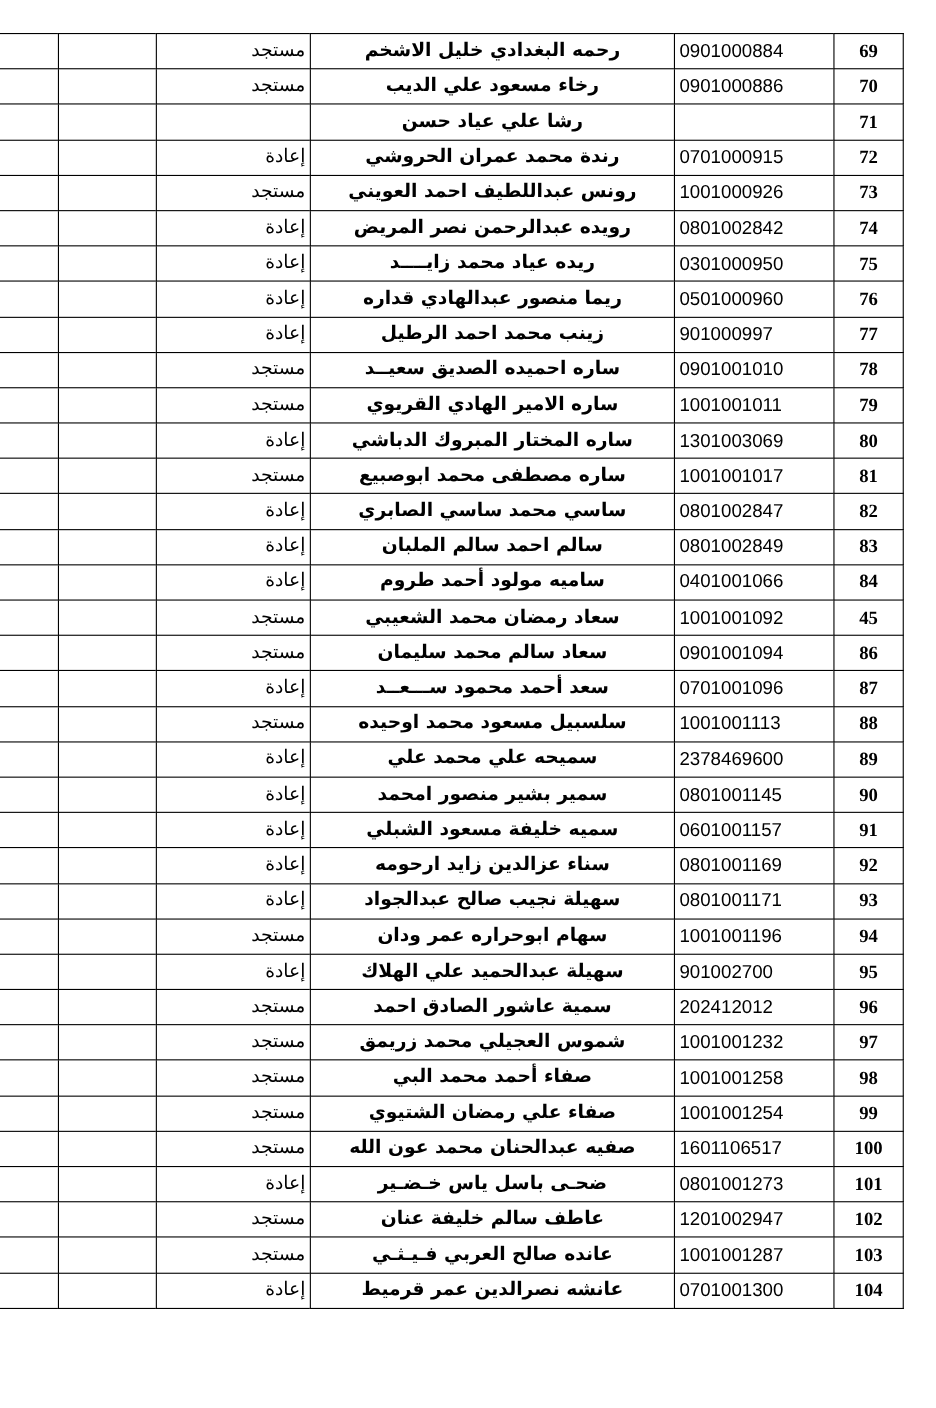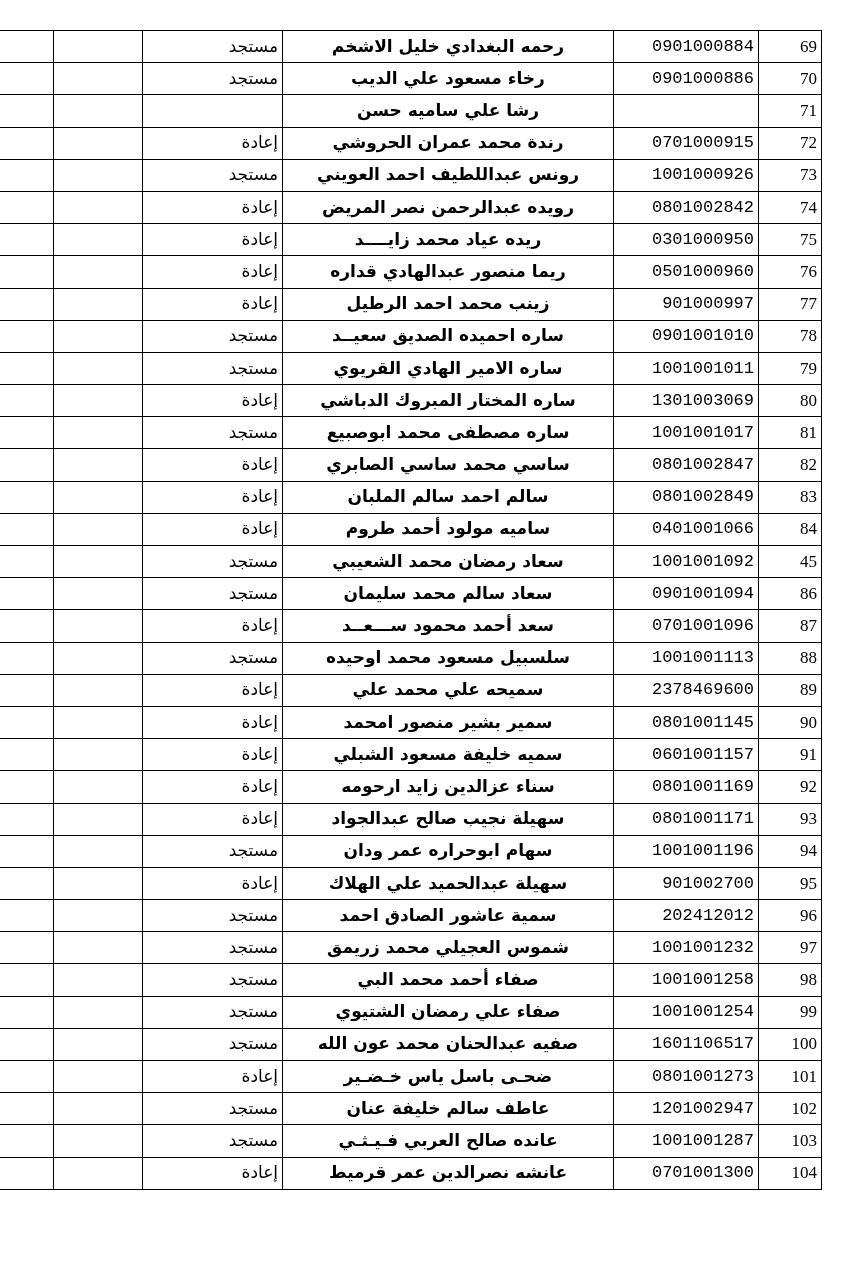--- a/index.html
+++ b/index.html
@@ -40,29 +40,30 @@
     height: 31.2px;
     padding: 0 4px;
     vertical-align: middle;
     font-size: 17px;
     line-height: 1.05;
     white-space: nowrap;
     overflow: hidden;
   }
   td.c-num {
     width: 54px;
-    font-weight: normal;
+    text-align: center;
+    font-weight: bold;
     font-size: 20px;
     font-family: "Liberation Serif", serif;
   }
   td.c-id {
     width: 136px;
-    text-align: right;
+    text-align: left;
     font-size: 19px;
-    font-family: Liberation Mono, monospace;
+    font-family: Liberation Sans, sans-serif;
     letter-spacing: 0px;
     margin-top: 16px;
   }
   td.c-name {
     width: 322px;
     text-align: center;
     font-size: 18px;
     font-weight: bold;
     font-family: "DejaVu Sans", "Liberation Sans", sans-serif;
   }
@@ -97,21 +98,21 @@
             <td class="c-num">70</td>
             <td class="c-id">0901000886</td>
             <td class="c-name">رخاء مسعود علي الديب</td>
             <td class="c-status">مستجد</td>
             <td class="c-blank1"></td>
             <td class="c-blank2"></td>
           </tr>
           <tr>
             <td class="c-num">71</td>
             <td class="c-id"></td>
-            <td class="c-name">رشا علي ساميه حسن</td>
+            <td class="c-name">رشا علي عياد حسن</td>
             <td class="c-status"></td>
             <td class="c-blank1"></td>
             <td class="c-blank2"></td>
           </tr>
           <tr>
             <td class="c-num">72</td>
             <td class="c-id">0701000915</td>
             <td class="c-name">رندة محمد عمران الحروشي</td>
             <td class="c-status">إعادة</td>
             <td class="c-blank1"></td>

